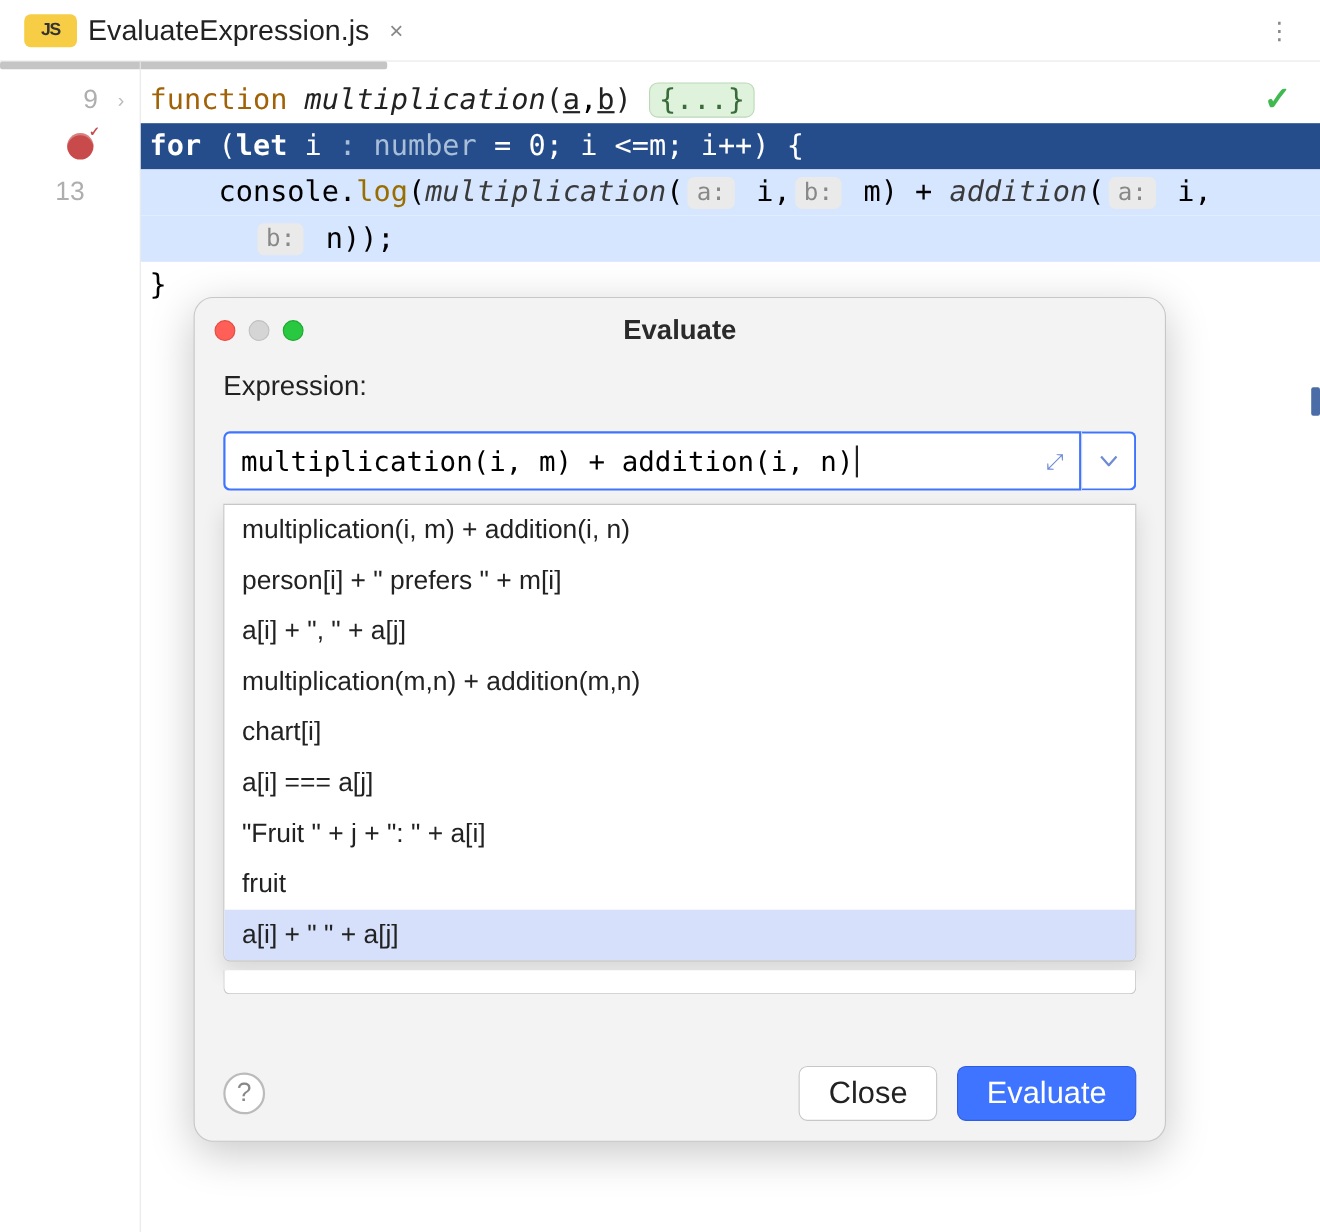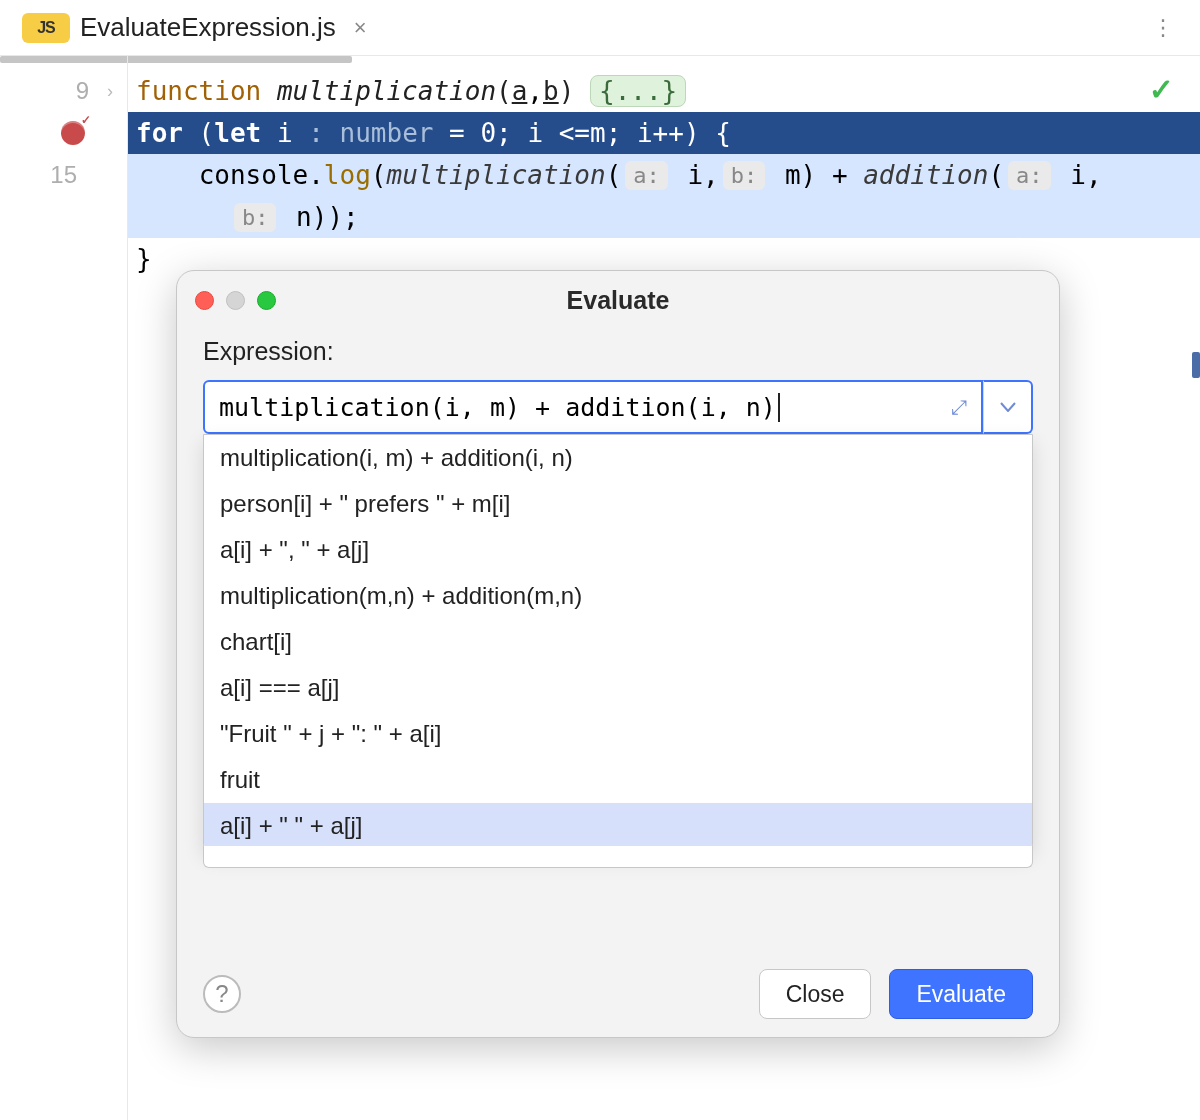--- a/index.html
+++ b/index.html
@@ -156,21 +156,21 @@
     .traffic { display: flex; gap: 12px; }
     .tl { width: 19px; height: 19px; border-radius: 50%; }
     .tl-red { background: #ff5f57; border: 1px solid #e24b41; }
     .tl-gray { background: #d5d5d5; border: 1px solid #c0c0c0; }
     .tl-green { background: #28c840; border: 1px solid #1da82f; }
     .titlebar-title {
       position: absolute; left: 0; right: 0; text-align: center;
       font-size: 25px; font-weight: 600; color: #2a2a2a;
       pointer-events: none;
     }
-    .dlg-body { padding: 8px 26px 0 26px; flex: 1; display: flex; flex-direction: column; }
+    .dlg-body { padding: 8px 26px 0 26px; flex: 1; display: flex; flex-direction: column; gap: 12px; }
     .expr-label { font-size: 25px; color: #222; margin-bottom: 14px; }
     .expr-row { display: flex; }
     .expr-input {
       flex: 1; height: 54px;
       border: 2.5px solid #3e74ff;
       border-radius: 6px 0 0 6px;
       background: #fff;
       font-family: "Menlo","Consolas",monospace;
       font-size: 25px;
       padding: 0 14px;
@@ -208,21 +208,21 @@
       padding: 0 26px; gap: 18px;
     }
     .help-icon {
       width: 38px; height: 38px; border: 2px solid #bbb; border-radius: 50%;
       display: flex; align-items: center; justify-content: center;
       color: #888; font-size: 24px; background: #fff;
     }
     .spacer { flex: 1; }
     .btn {
       height: 50px; padding: 0 26px; border-radius: 8px;
-      font-size: 23px; display: flex; align-items: center; justify-content: center;
+      font-size: 28px; display: flex; align-items: center; justify-content: center;
       cursor: pointer;
     }
     .btn-close { background: #fff; border: 1px solid #c7c7c7; color: #222; }
     .btn-primary { background: #3e74ff; color: #fff; border: 1px solid #2f5de0; }
   </style>
 </head>
 <body>
 
 <div class="tab-bar">
   <div class="tab">
@@ -238,21 +238,21 @@
   <div class="gutter">
     <div class="gutter-row">
       <span>9</span>
       <span class="fold-icon">›</span>
     </div>
     <div class="gutter-row">
       <span class="breakpoint-icon breakpoint-check"></span>
       <span style="width:10px"></span>
     </div>
     <div class="gutter-row">
-      <span>15</span>
+      <span>13</span>
       <span style="width:18px"></span>
     </div>
   </div>
 
   <div class="code-area">
     <span class="checkmark">✓</span>
     <div class="right-marker"></div>
 
     <div class="code-line">
       <span class="kw">function</span><span> </span><span class="fn">multiplication</span><span class="paren">(</span><span class="param">a</span><span>,</span><span class="param">b</span><span class="paren">) </span><span class="fold-pill">{...}</span>

